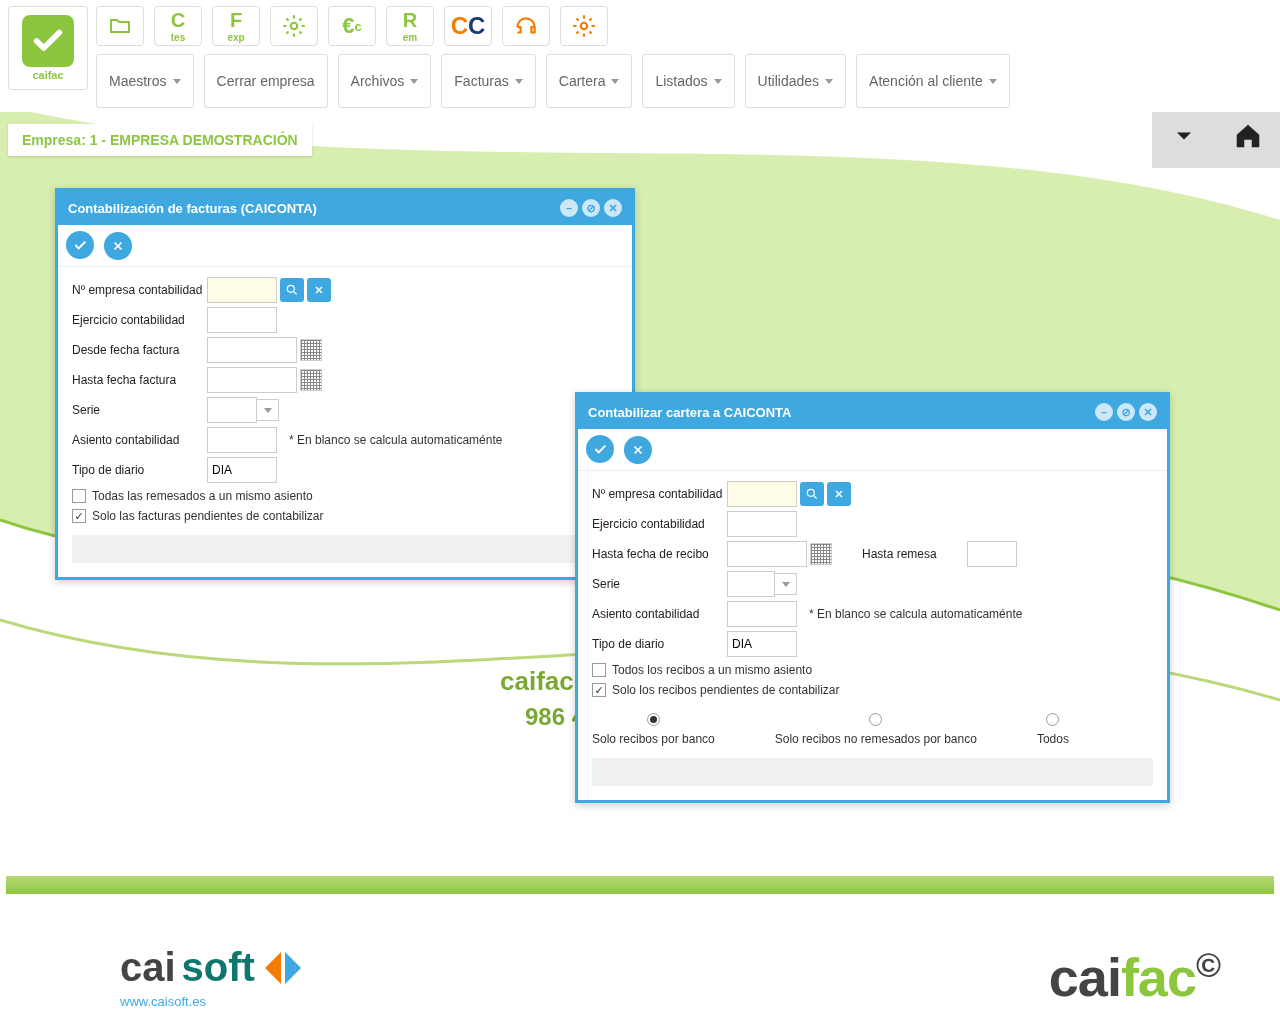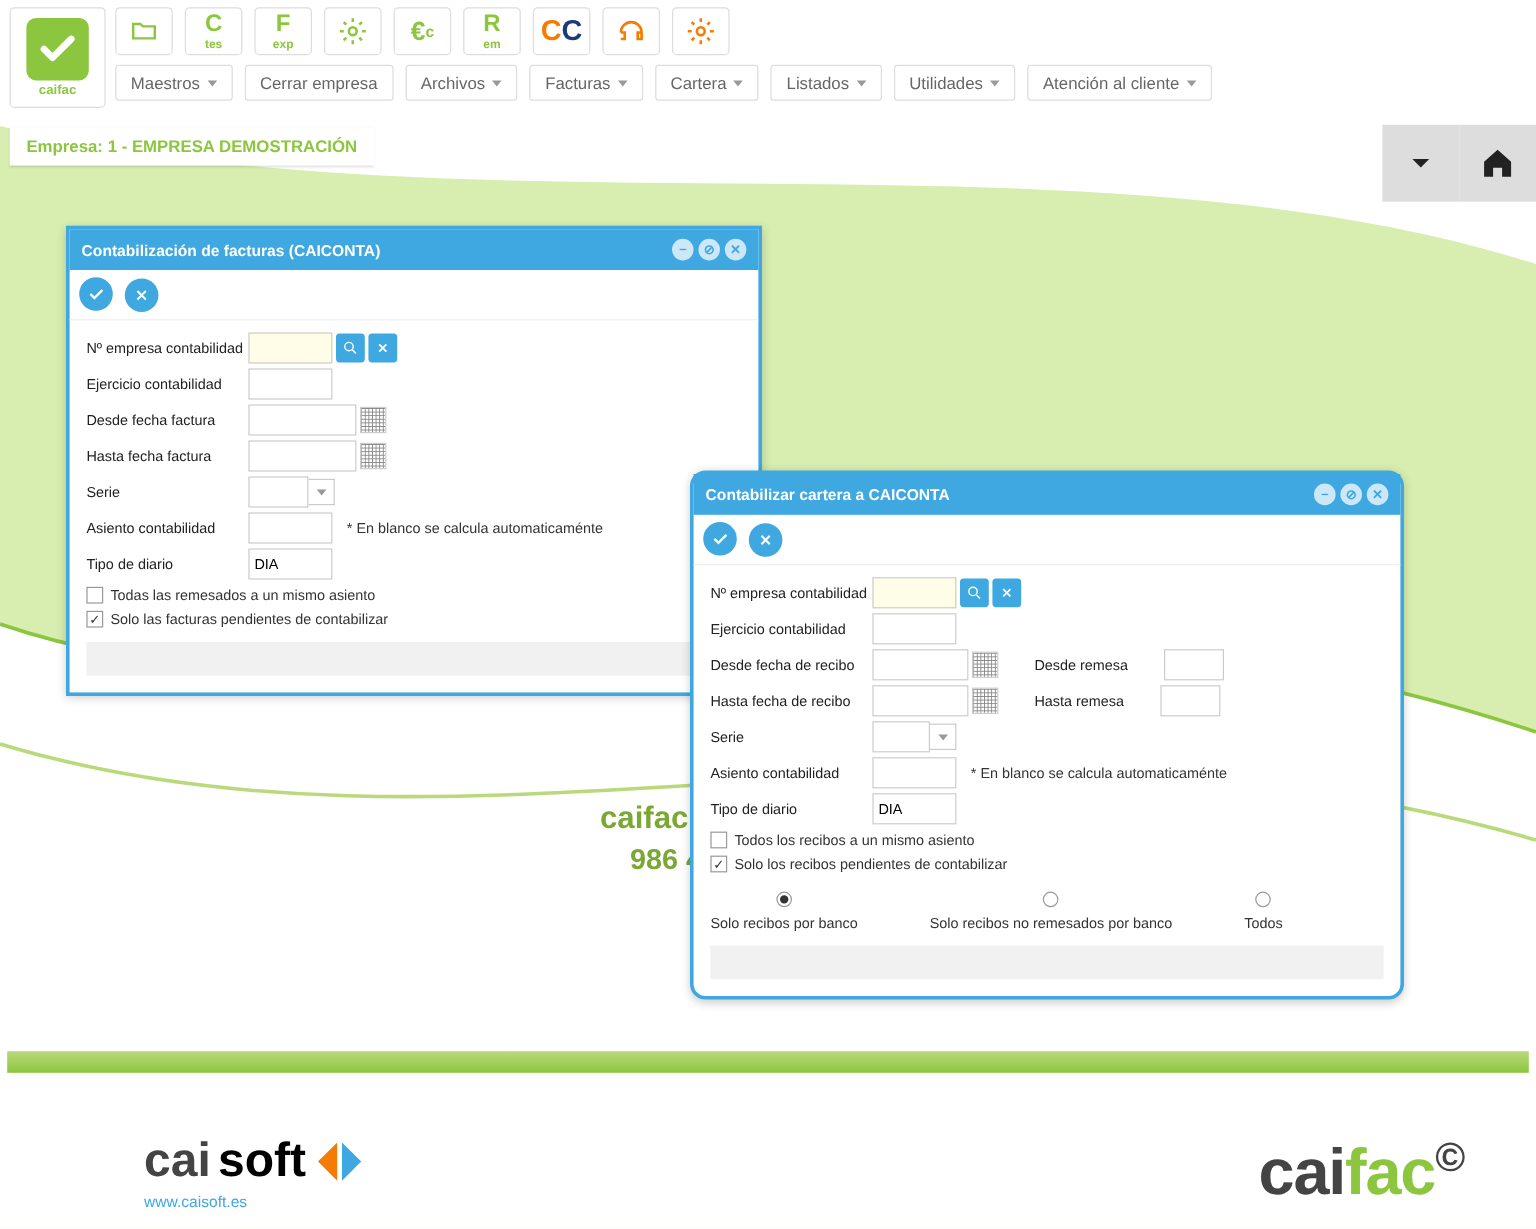--- a/index.html
+++ b/index.html
@@ -55,21 +55,21 @@
   background: #fff;
   width: 48px; height: 40px;
   display: flex; align-items: center; justify-content: center;
   cursor: pointer;
 }
 .menu-row { margin-top: 8px; }
 .menu-btn {
   border: 1px solid #ddd;
   border-radius: 3px;
   background: #fff;
-  padding: 6px 12px;
+  padding: 18px 12px;
   font-size: 14px;
   color: #666;
   cursor: pointer;
   display: flex; align-items: center; gap: 6px;
 }
 .caret-down {
   width: 0; height: 0;
   border-left: 4px solid transparent;
   border-right: 4px solid transparent;
   border-top: 5px solid #999;
@@ -100,21 +100,21 @@
   cursor: pointer;
 }
 .modal-window {
   position: absolute;
   background: #fff;
   border: 3px solid #3fa8e0;
   z-index: 20;
   box-shadow: 0 2px 8px rgba(0,0,0,0.2);
 }
 #modal1 { left: 55px; top: 188px; width: 580px; }
-#modal2 { left: 575px; top: 392px; width: 595px; border-radius: 13px; }
+#modal2 { left: 575px; top: 392px; width: 595px; }
 .modal-title {
   background: #3fa8e0;
   color: #fff;
   padding: 8px 10px;
   font-size: 13px;
   font-weight: bold;
   display: flex;
   align-items: center;
 }
 .modal-title-text { flex: 1; }
@@ -210,21 +210,21 @@
   background: #fff;
   z-index: 2;
   display: flex;
   align-items: center;
   justify-content: space-between;
   padding: 0 60px 0 120px;
 }
 .caisoft-logo { display:flex; flex-direction:column; }
 .caisoft-text { font-size: 40px; font-weight: bold; display:flex; align-items:center; gap:6px;}
 .caisoft-text .cai { color:#444; }
-.caisoft-text .soft { color:#000000; }
+.caisoft-text .soft { color:#0f766e; }
 .caisoft-site { color:#3fa8e0; font-size:13px; margin-top:4px;}
 .caifac-logo { font-size: 54px; font-weight:bold; letter-spacing:-1px;}
 .caifac-logo .cai2 { color:#444; }
 .caifac-logo .fac { color:#8cc63f; }
 .caifac-logo .copy { color:#444; font-size:34px; vertical-align: super;}
 .mid-text {
   position:absolute; left:405px; top:656px; z-index:3; text-align:left;
   color:#7aa833; font-weight:bold;
 }
 .mid-text .t1 { font-size:48px; font-family: 'Arial Black', Arial; letter-spacing:1px;}
@@ -462,27 +462,20 @@
           <svg width="12" height="12" viewBox="0 0 24 24">
             <path d="M6 6l12 12M18 6L6 18" stroke="#fff" stroke-width="3"></path>
           </svg>
         </span>
     </div>
     <div class="form-row">
       <span class="form-label">Ejercicio contabilidad</span>
       <input class="form-input" style="width: 70px;" value="">
     </div>
     <div class="form-row">
-      <span class="form-label">Desde fecha de recibo</span>
-      <input class="form-input" style="width: 80px;" value="">
-      <span class="date-icon"></span>
-      <span class="form-label" style="width:auto;margin-left:30px">Desde remesa</span>
-      <input class="form-input" style="width: 50px; margin-left: 30px;" value="">
-    </div>
-    <div class="form-row">
       <span class="form-label">Hasta fecha de recibo</span>
       <input class="form-input" style="width: 80px;" value="">
       <span class="date-icon"></span>
       <span class="form-label" style="width:auto;margin-left:30px">Hasta remesa</span>
       <input class="form-input" style="width: 50px; margin-left: 30px;" value="">
     </div>
     <div class="form-row">
       <span class="form-label">Serie</span>
       <input class="form-input" style="width: 48px;" value="">
       <span class="select-arrow">

